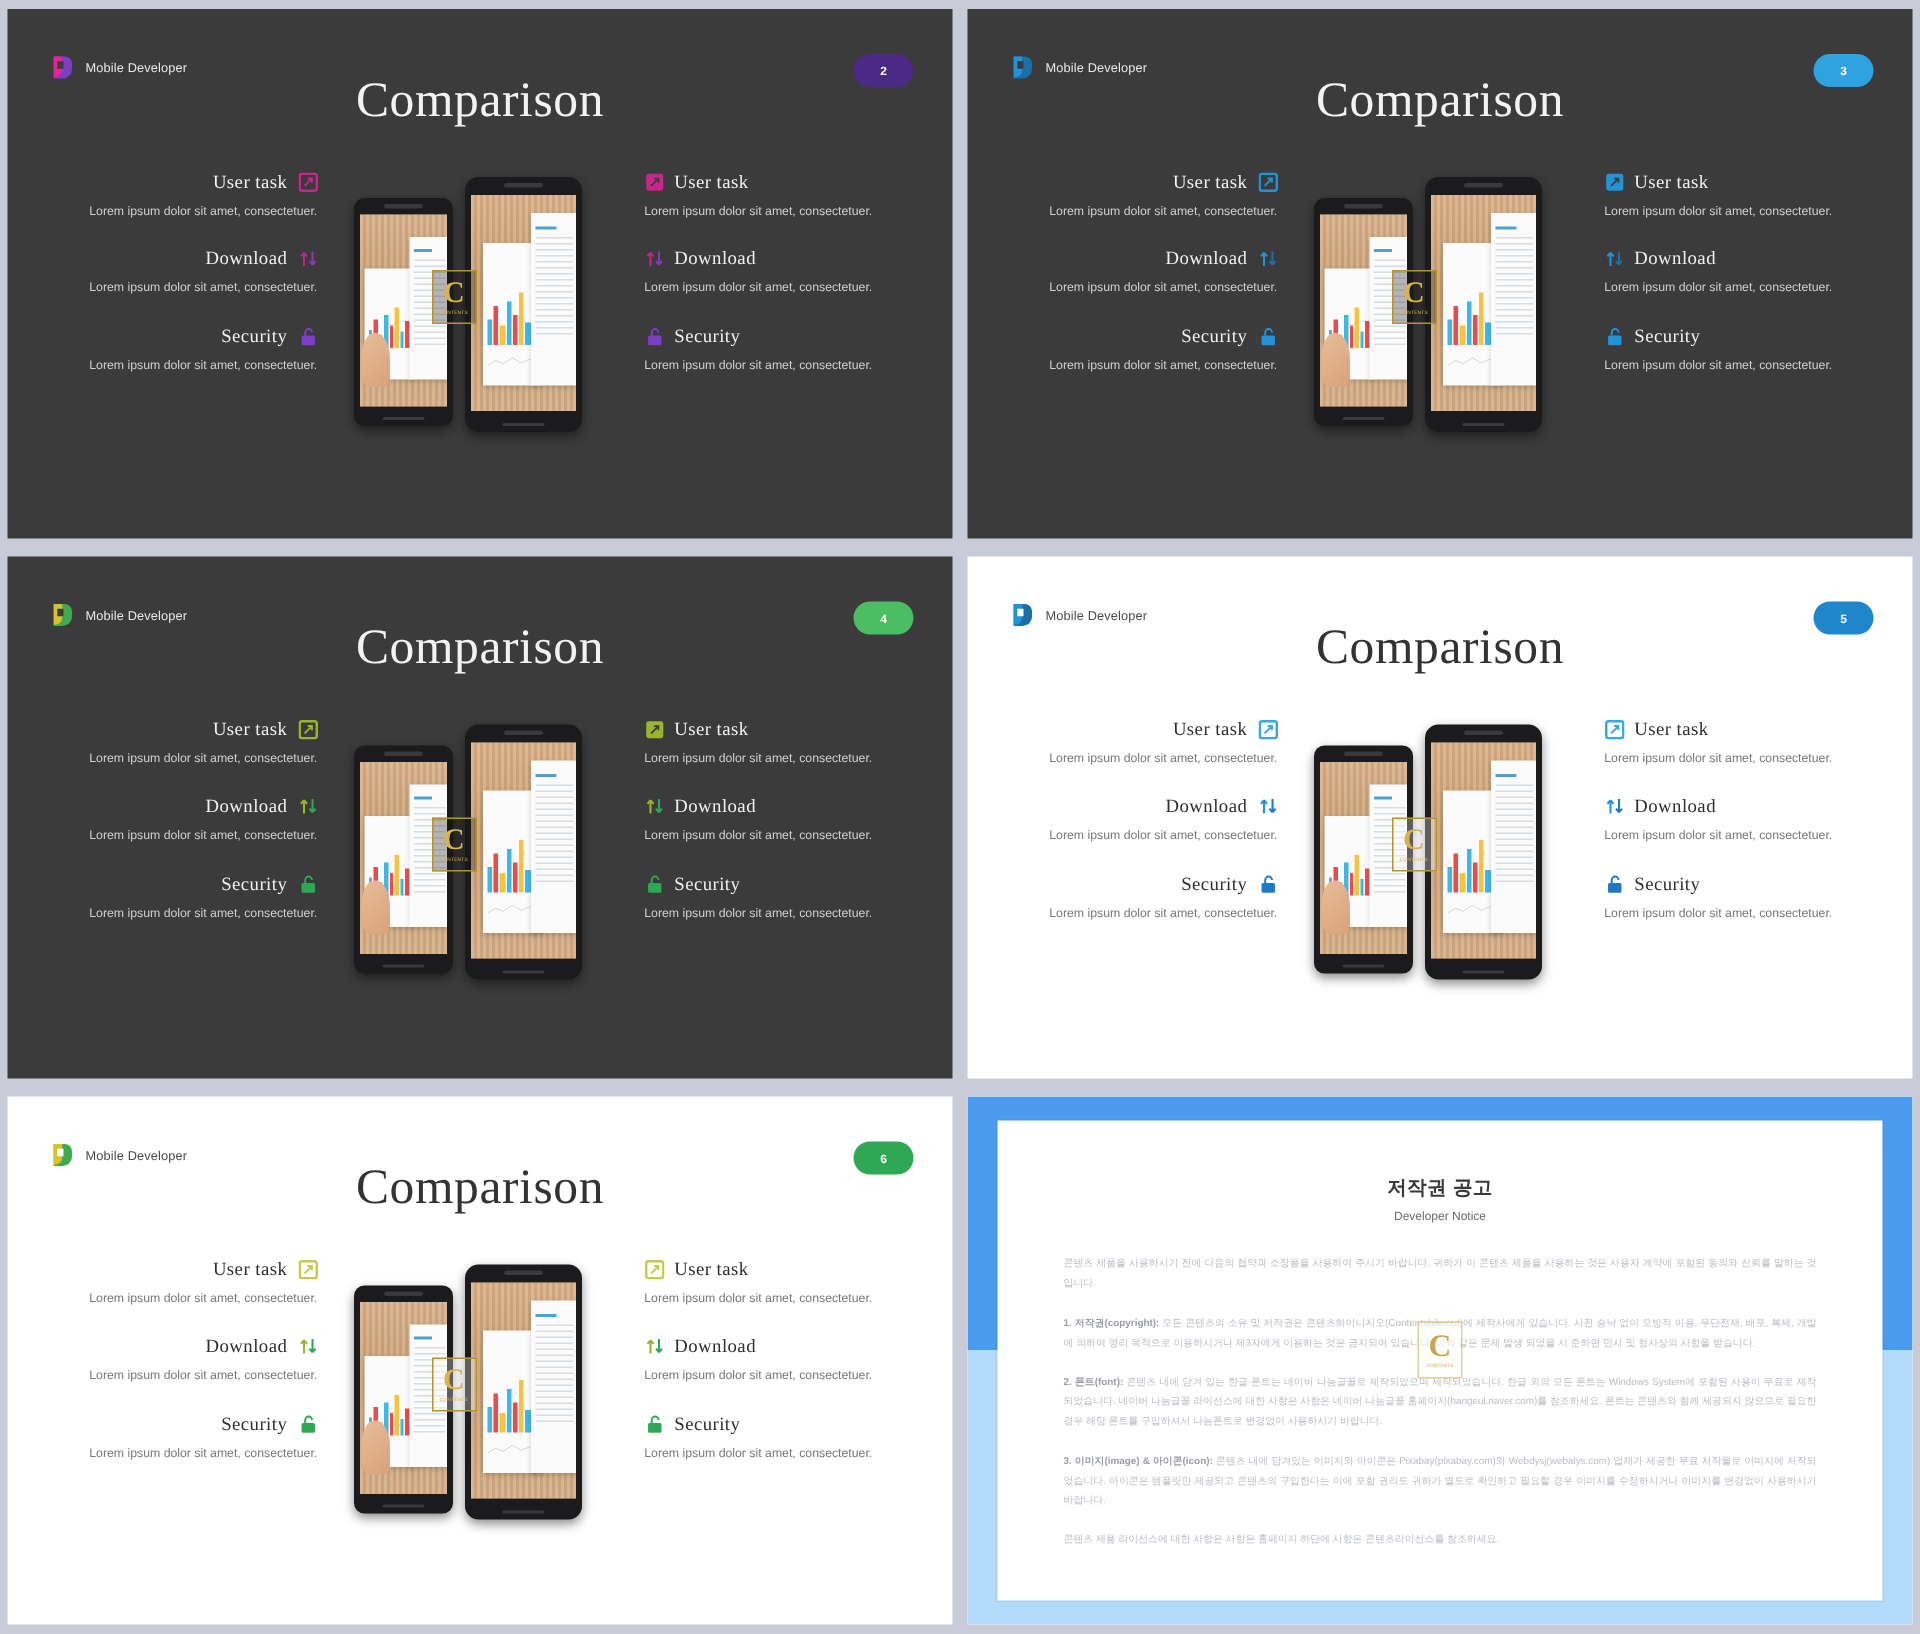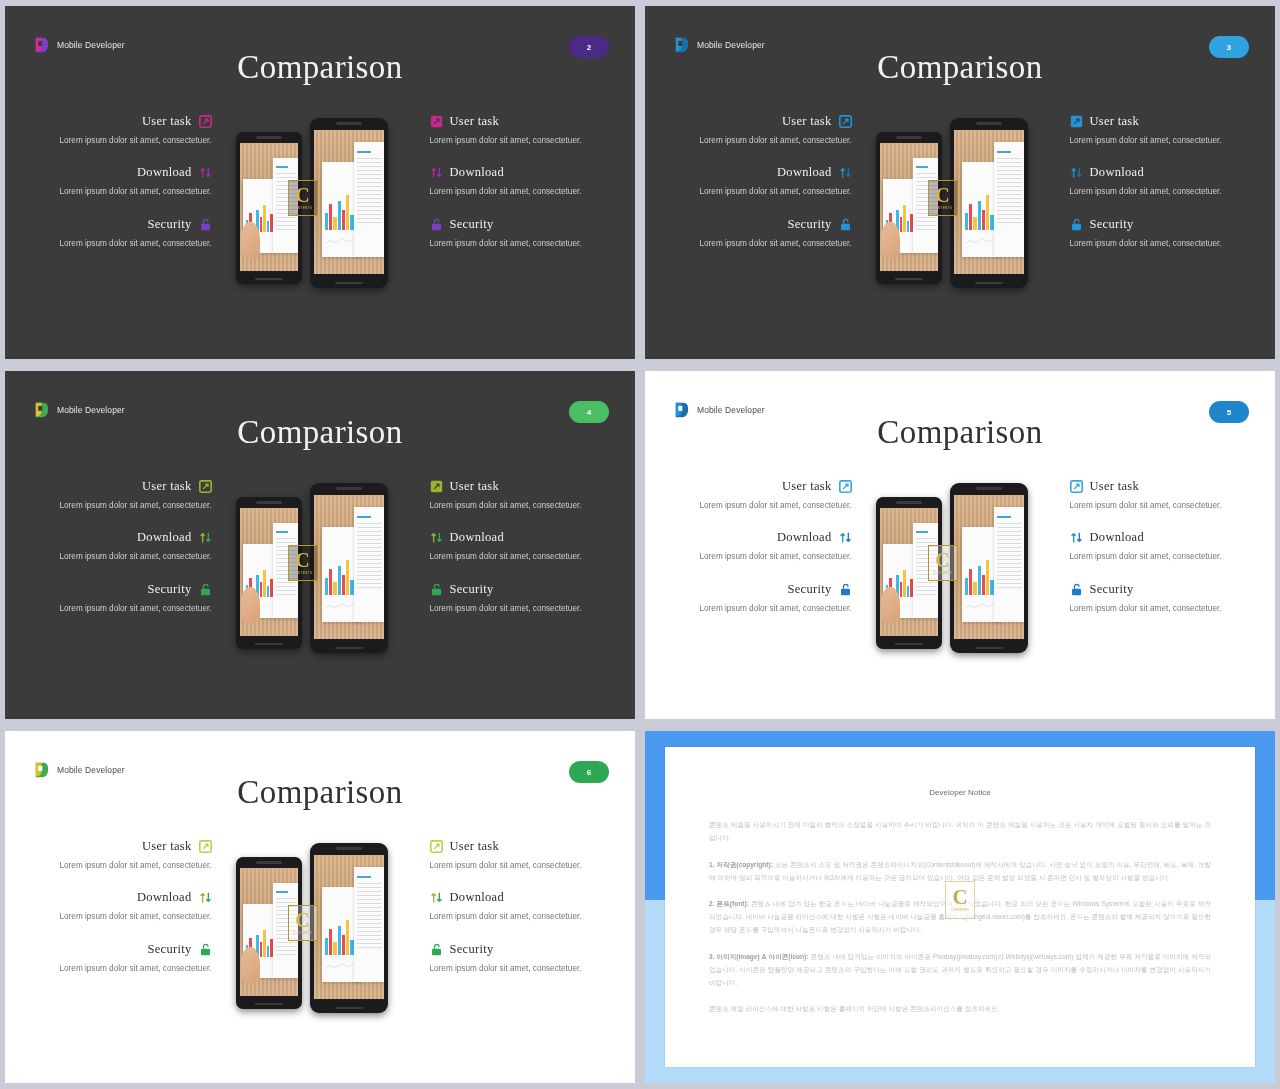--- a/index.html
+++ b/index.html
@@ -1117,20 +1117,21 @@
         </div>
       </div>
     </div>
   </div>
 
   <div class="cell">
     <div class="cr-wrap">
       <div class="cr-band-top"></div>
       <div class="cr-band-bot"></div>
       <div class="cr-page">
+        <div class="cr-title">저작권 공고</div>
         <div class="cr-sub">Developer Notice</div>
         <div class="cr-p">콘텐츠 제품을 사용하시기 전에 다음의 협약과 소장품을 사용하여 주시기 바랍니다. 귀하가 이 콘텐츠 제품을 사용하는 것은 사용자 계약에 포함된 동의와 신뢰를 말하는 것입니다.</div>
         <div class="cr-p">
           <b>1. 저작권(copyright):</b>
           <span>모든 콘텐츠의 소유 및 저작권은 콘텐츠하이니지오(Contentshikeout)에 제작사에게 있습니다. 사전 승낙 없이 모방적 이용, 무단전재, 배포, 복제, 개발에 의하여 영리 목적으로 이용하시거나 제3자에게 이용하는 것은 금지되어 있습니다. 이와 같은 문제 발생 되었을 시 준하면 민사 및 형사상의 사항을 받습니다.</span>
         </div>
         <div class="cr-p">
           <b>2. 폰트(font):</b>
           <span>콘텐츠 내에 담겨 있는 한글 폰트는 네이버 나눔글꼴로 제작되었으며 제작되었습니다. 한글 외의 모든 폰트는 Windows System에 포함된 사용이 무료로 제작되었습니다. 네이버 나눔글꼴 라이선스에 대한 사항은 사항은 네이버 나눔글꼴 홈페이지(hangeul.naver.com)를 참조하세요. 폰트는 콘텐츠와 함께 제공되지 않으므로 필요한 경우 해당 폰트를 구입하셔서 나눔폰트로 변경없이 사용하시기 바랍니다.</span>
         </div>

